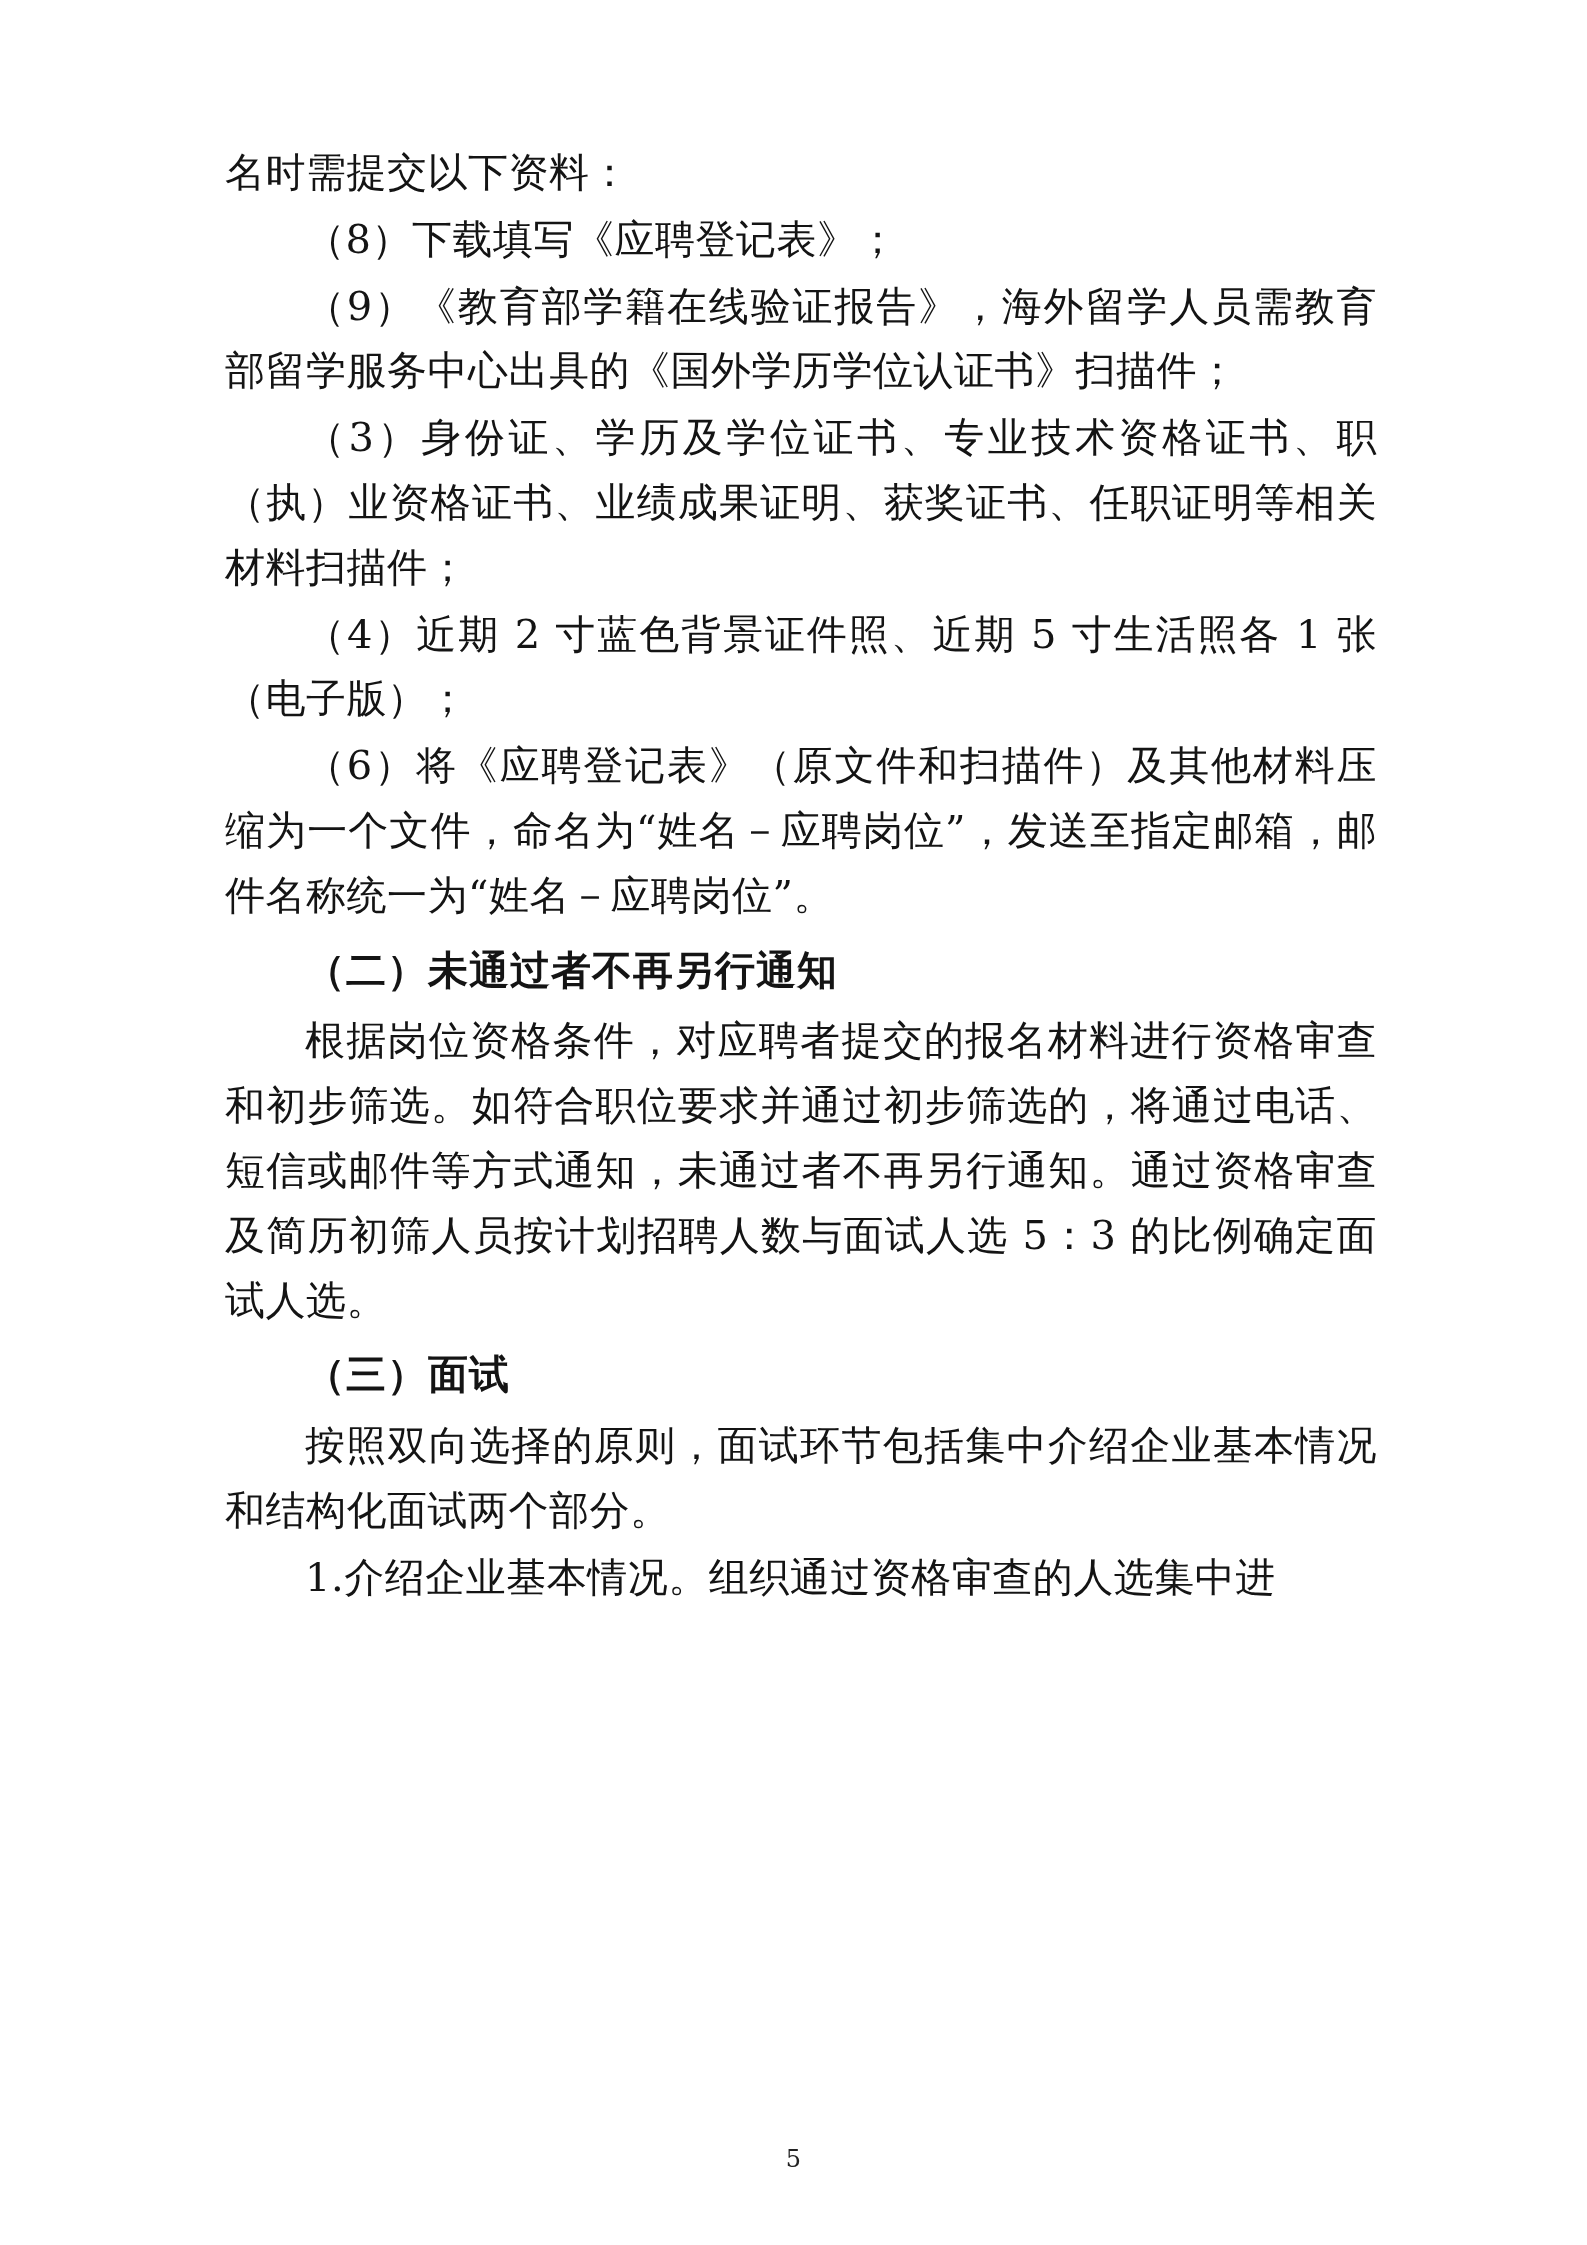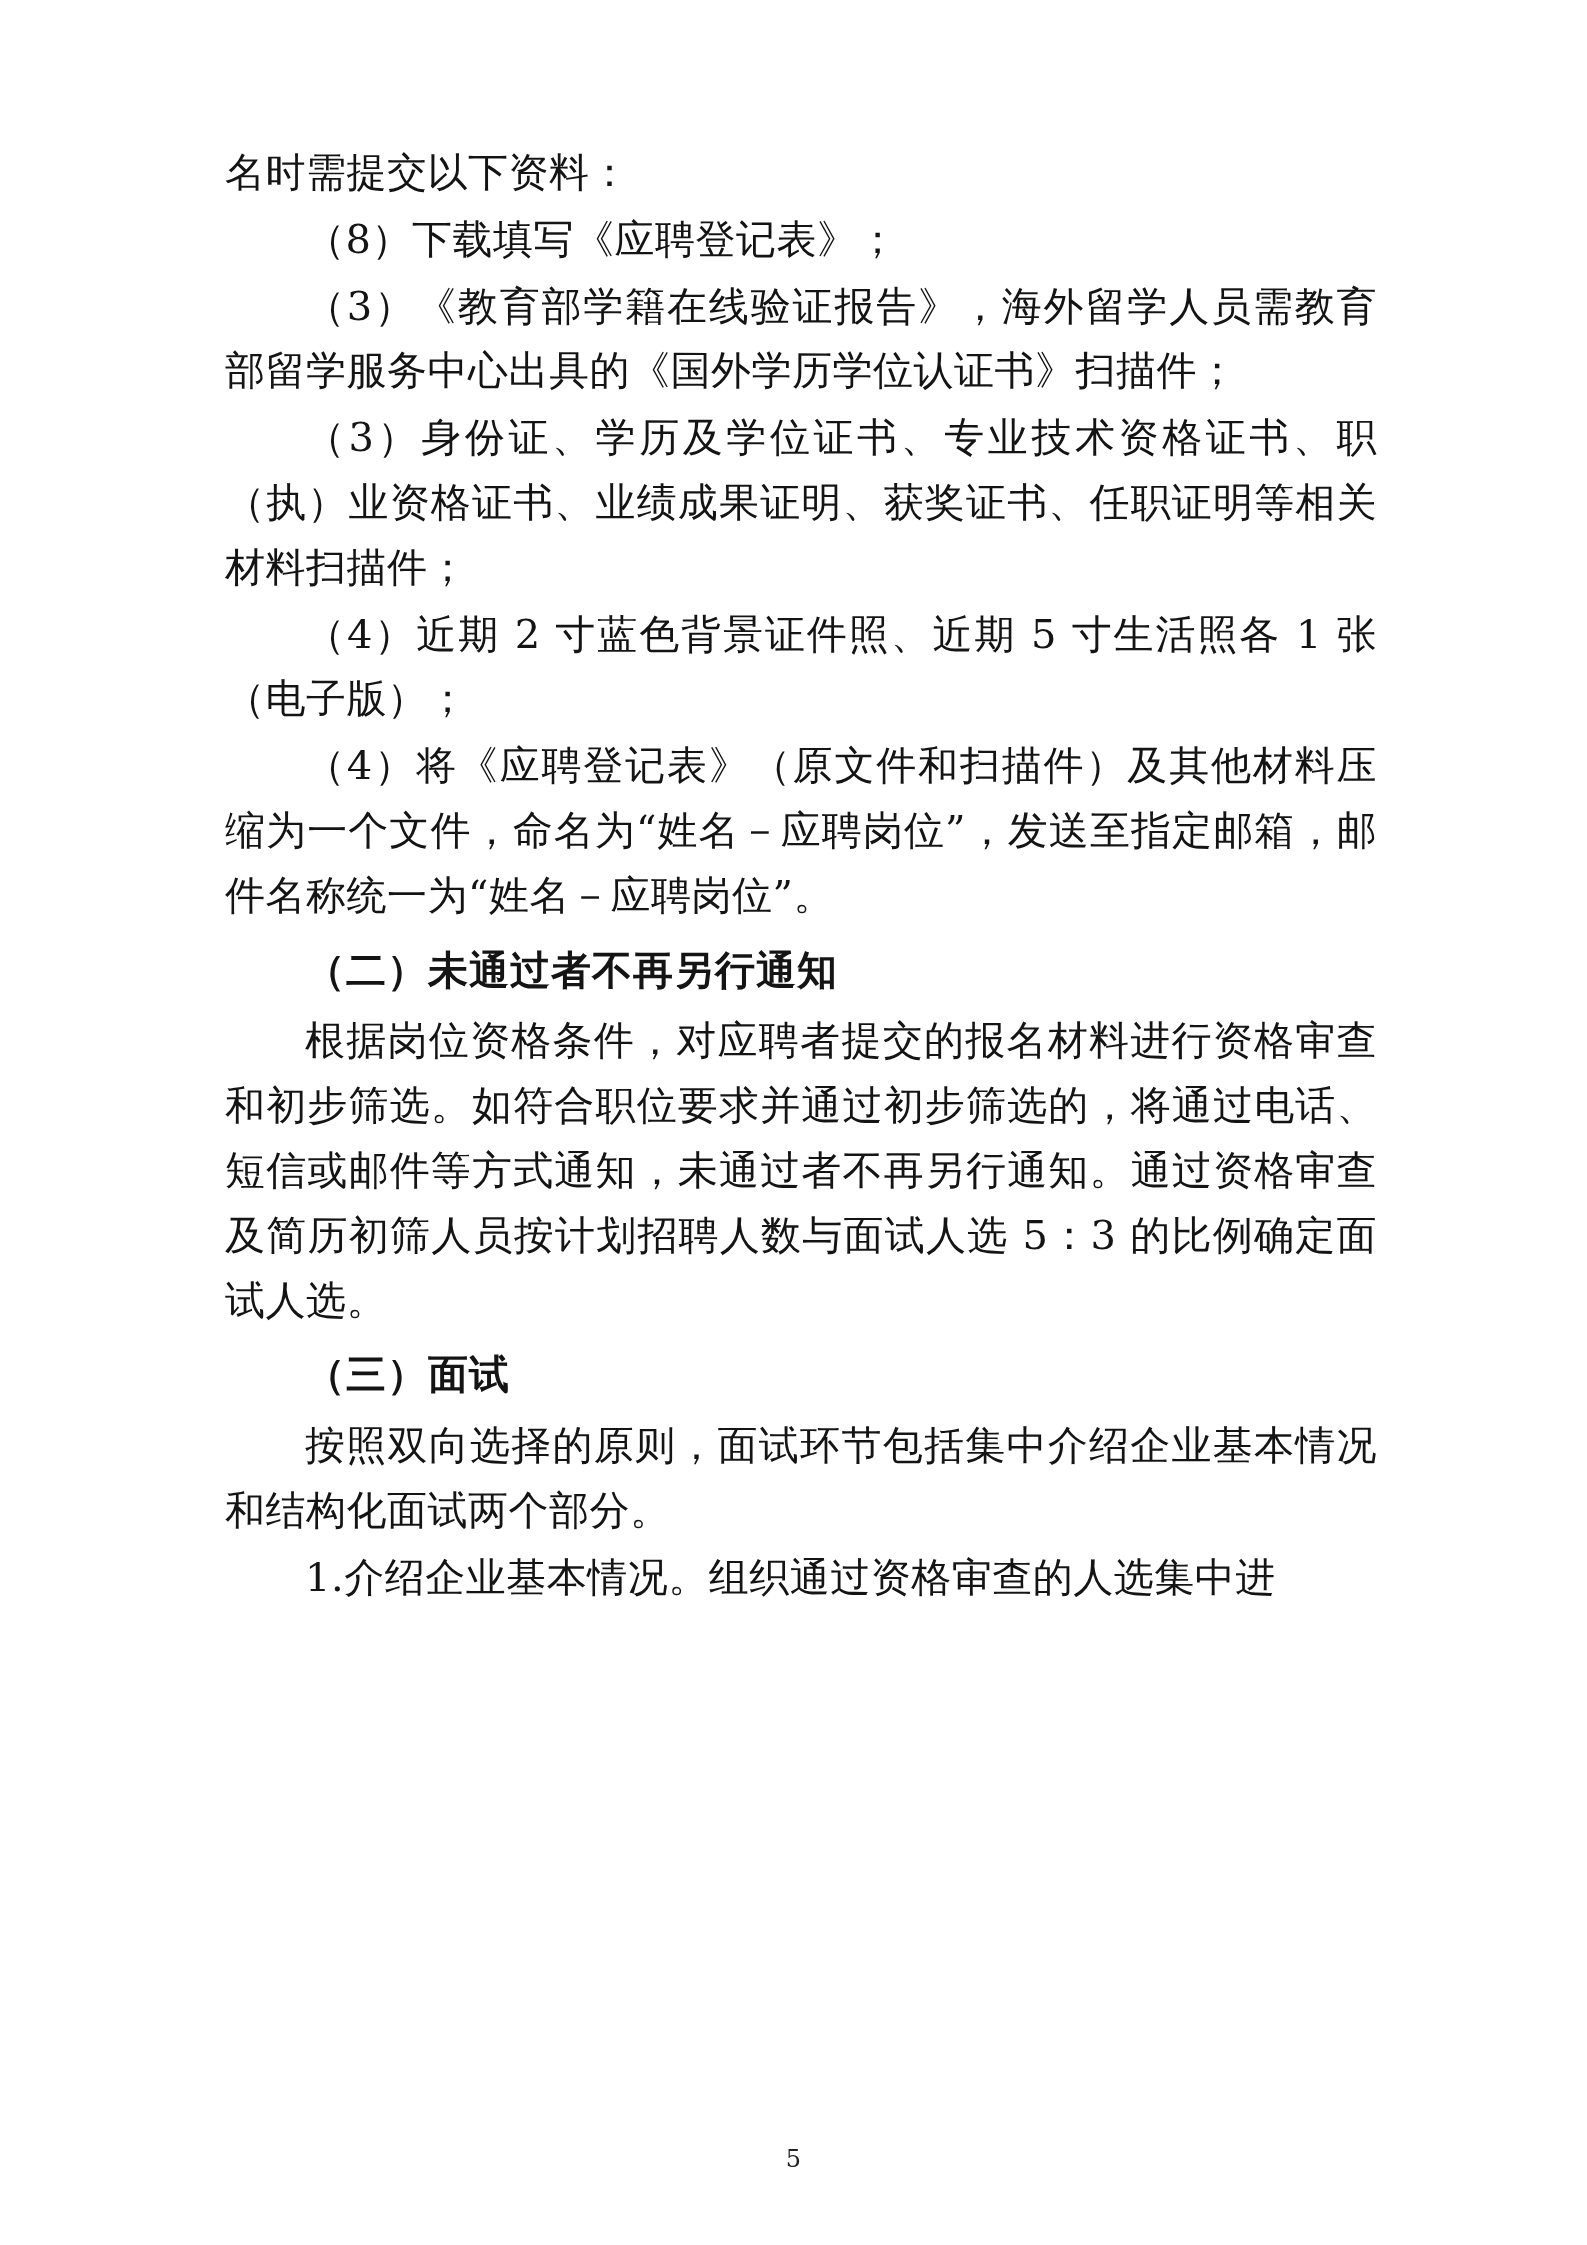--- a/index.html
+++ b/index.html
@@ -55,24 +55,24 @@
     color: #222222;
   }
 </style>
 </head>
 <body>
 
 <div class="page">
   <div class="doc-body">
     <p class="plain">名时需提交以下资料：</p>
     <p class="indent">（8）下载填写《应聘登记表》；</p>
-    <p class="indent">（3）《教育部学籍在线验证报告》，海外留学人员需教育部留学服务中心出具的《国外学历学位认证书》扫描件；</p>
+    <p class="indent">（9）《教育部学籍在线验证报告》，海外留学人员需教育部留学服务中心出具的《国外学历学位认证书》扫描件；</p>
     <p class="indent">（3）身份证、学历及学位证书、专业技术资格证书、职（执）业资格证书、业绩成果证明、获奖证书、任职证明等相关材料扫描件；</p>
     <p class="indent">（4）近期 2 寸蓝色背景证件照、近期 5 寸生活照各 1 张（电子版）；</p>
-    <p class="indent">（4）将《应聘登记表》（原文件和扫描件）及其他材料压缩为一个文件，命名为“姓名－应聘岗位”，发送至指定邮箱，邮件名称统一为“姓名－应聘岗位”。</p>
+    <p class="indent">（6）将《应聘登记表》（原文件和扫描件）及其他材料压缩为一个文件，命名为“姓名－应聘岗位”，发送至指定邮箱，邮件名称统一为“姓名－应聘岗位”。</p>
     <p class="heading">（二）未通过者不再另行通知</p>
     <p class="indent">根据岗位资格条件，对应聘者提交的报名材料进行资格审查和初步筛选。如符合职位要求并通过初步筛选的，将通过电话、短信或邮件等方式通知，未通过者不再另行通知。通过资格审查及简历初筛人员按计划招聘人数与面试人选 5：3 的比例确定面试人选。</p>
     <p class="heading">（三）面试</p>
     <p class="indent">按照双向选择的原则，面试环节包括集中介绍企业基本情况和结构化面试两个部分。</p>
     <p class="indent">1.介绍企业基本情况。组织通过资格审查的人选集中进</p>
   </div>
   <div class="page-number">5</div>
 </div>
 
 </body></html>

